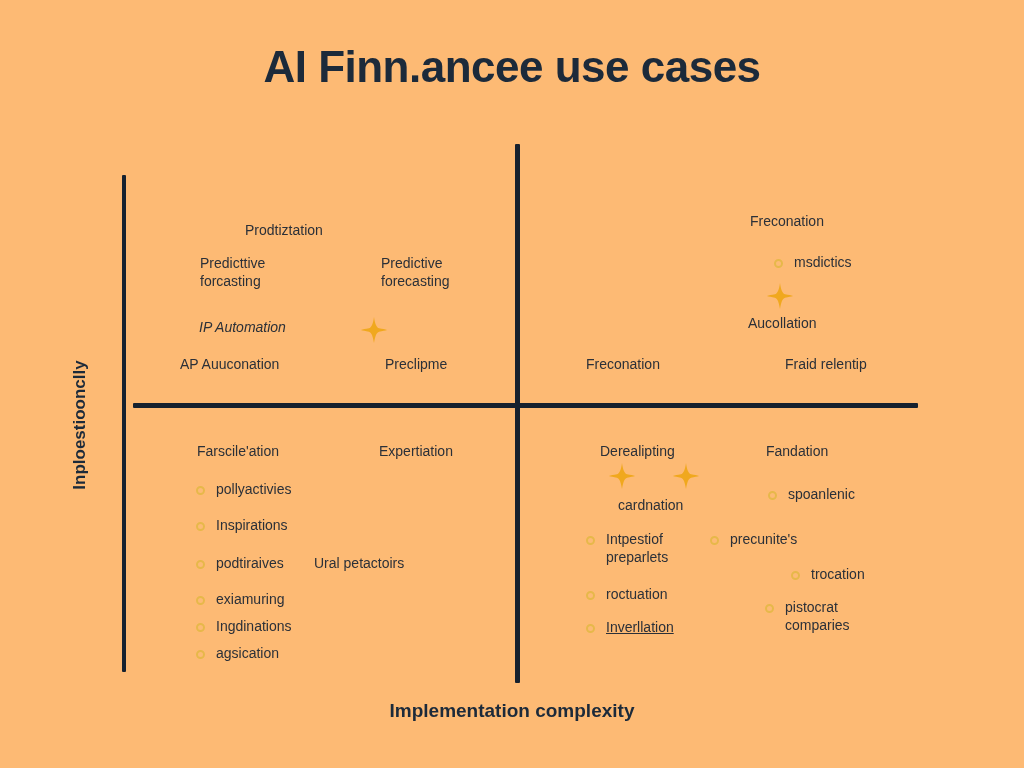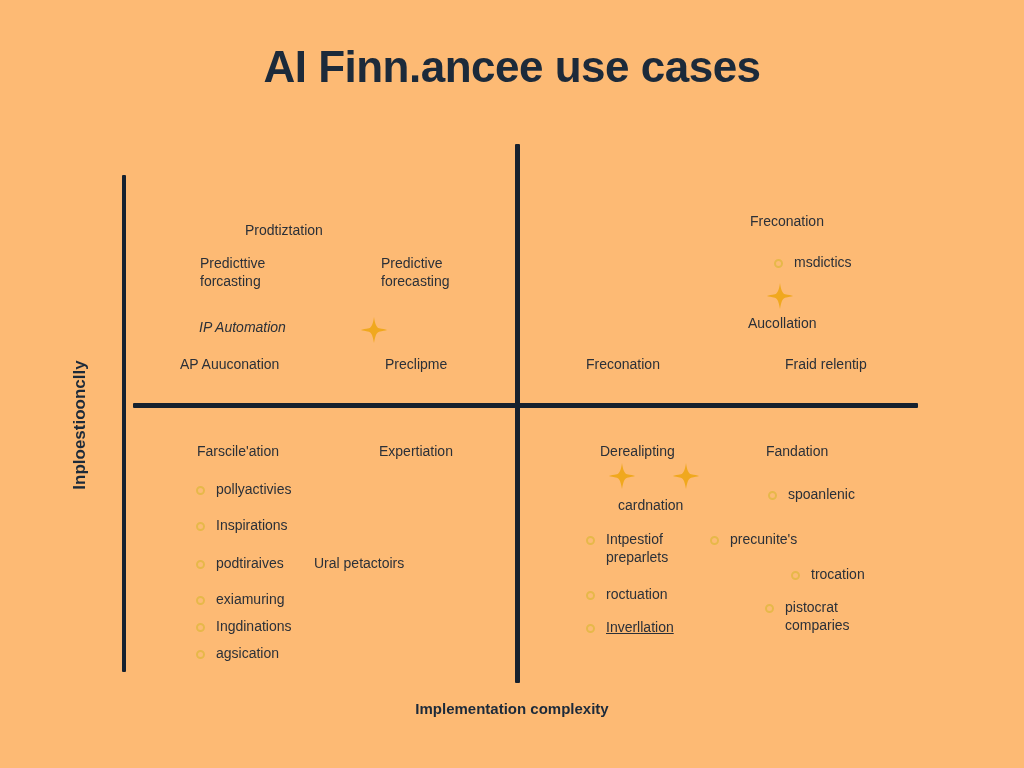--- a/index.html
+++ b/index.html
@@ -75,21 +75,21 @@
     font-weight: 700;
     color: #1c2a3a;
     white-space: nowrap;
   }
   .axis-title-x {
     position: absolute;
     left: 0;
     top: 700px;
     width: 1024px;
     text-align: center;
-    font-size: 15px;
+    font-size: 19px;
     font-weight: 700;
     color: #1c2a3a;
     white-space: nowrap;
   }
 
   
   .q-item {
     position: absolute;
     font-size: 14px;
     color: #2b3038;

